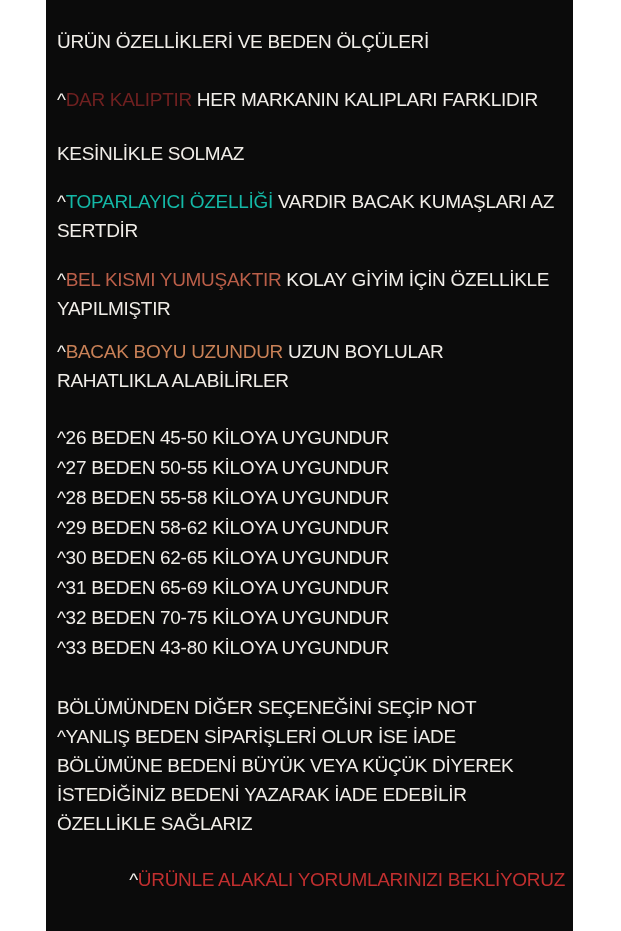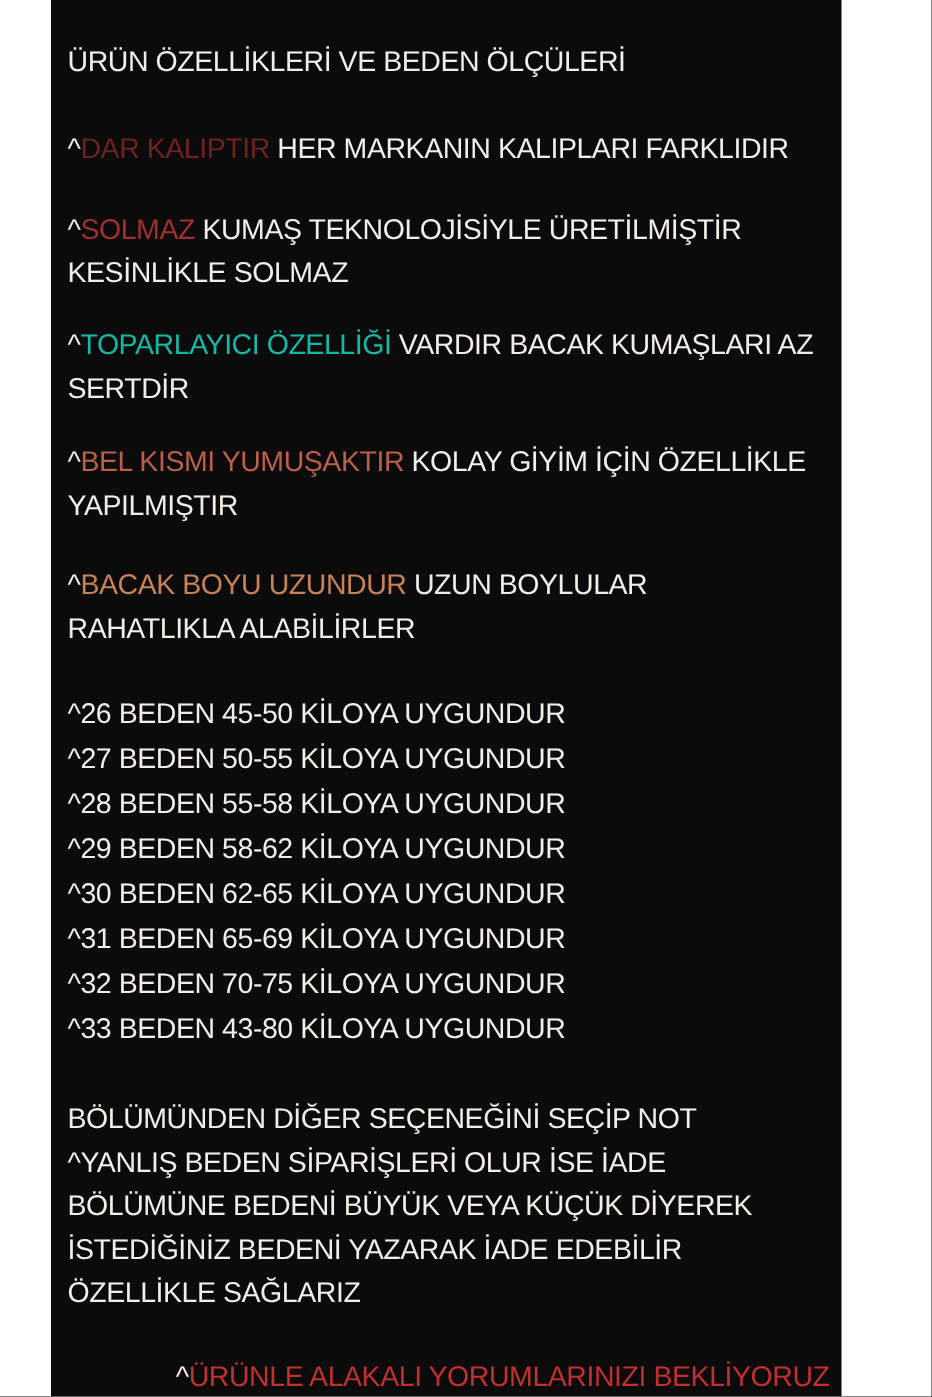--- a/index.html
+++ b/index.html
@@ -4,59 +4,56 @@
 <style>
   html,body{margin:0;padding:0;}
   body{
     width:621px;height:931px;
     background:#ffffff;
     position:relative;
     overflow:hidden;
     font-family:"Liberation Sans",sans-serif;
   }
   .panel{
-    position:absolute;left:34px;top:0;
+    position:absolute;left:46px;top:0;
     width:527px;height:931px;
     box-sizing:border-box;
     padding:27px 8px 0 11px;
     background:#0b0b0b;
     color:#f1eee9;
     font-size:19px;
     line-height:29px;
     letter-spacing:-0.3px;
     font-weight:400;
   }
   .line{white-space:nowrap;overflow:hidden;}
   .feature{margin-top:24px;}
   .feature.f1{margin-top:29px;}
   .feature.f2{margin-top:25px;}
   .feature.f3{margin-top:19px;}
   .feature.f4{margin-top:20px;}
-  .feature.f5{margin-top:24px;}
+  .feature.f5{margin-top:14px;}
   .caret{color:#f1eee9;}
   .sizes{margin-top:28px;}
   .sizes .line{line-height:30px;}
   .return{margin-top:30px;}
   .footer{margin-top:27px;text-align:right;}
 </style>
 </head>
 <body>
 
 <div class="panel" style="background-color: rgb(11, 11, 11);">
 
   <div class="line">ÜRÜN ÖZELLİKLERİ VE BEDEN ÖLÇÜLERİ</div>
 
   <div class="feature f1 line">
     <span class="caret">^</span><span style="color: rgb(111, 32, 32);">DAR KALIPTIR</span><span> HER MARKANIN KALIPLARI FARKLIDIR</span>
   </div>
 
   <div class="feature f2">
-    <div class="line">
-      <span class="caret">^</span><span style="color: rgb(160, 48, 48);">SOLMAZ</span><span> KUMAŞ TEKNOLOJİSİYLE ÜRETİLMİŞTİR</span>
-    </div>
     <div class="line">KESİNLİKLE SOLMAZ</div>
   </div>
 
   <div class="feature f3">
     <div class="line">
       <span class="caret">^</span><span style="color: #14b8a6;">TOPARLAYICI ÖZELLİĞİ</span><span> VARDIR BACAK KUMAŞLARI AZ</span>
     </div>
     <div class="line">SERTDİR</div>
   </div>
 

